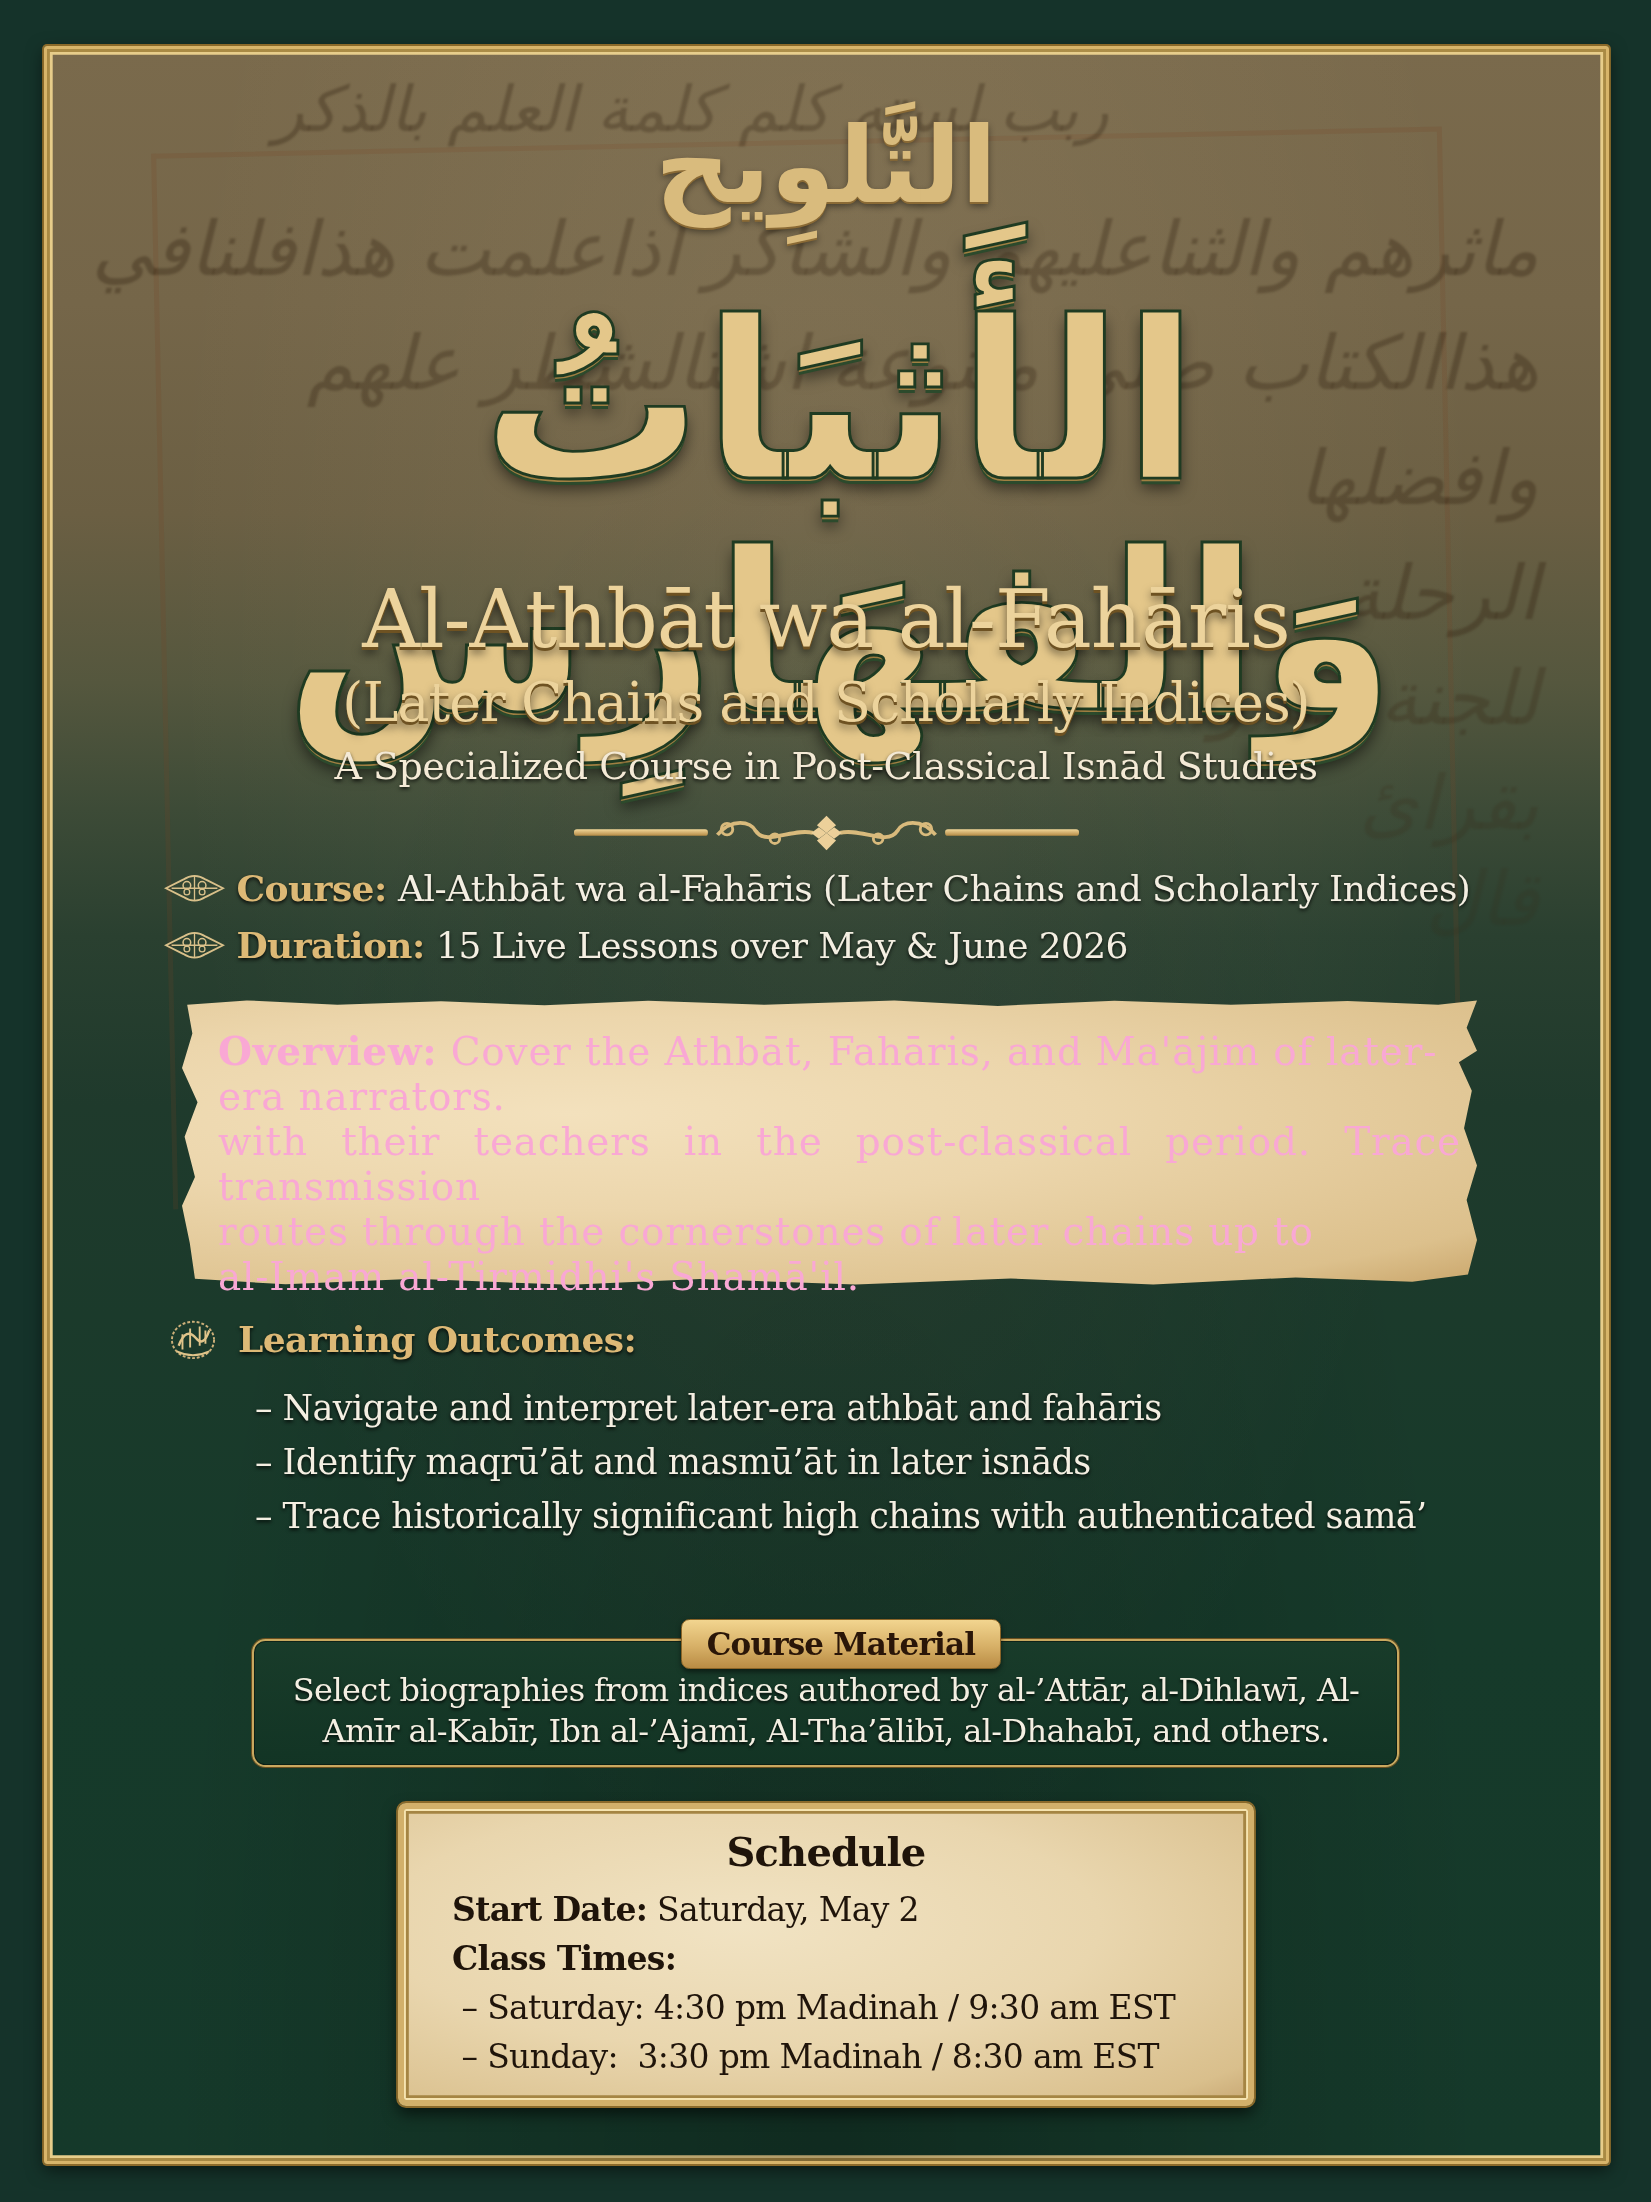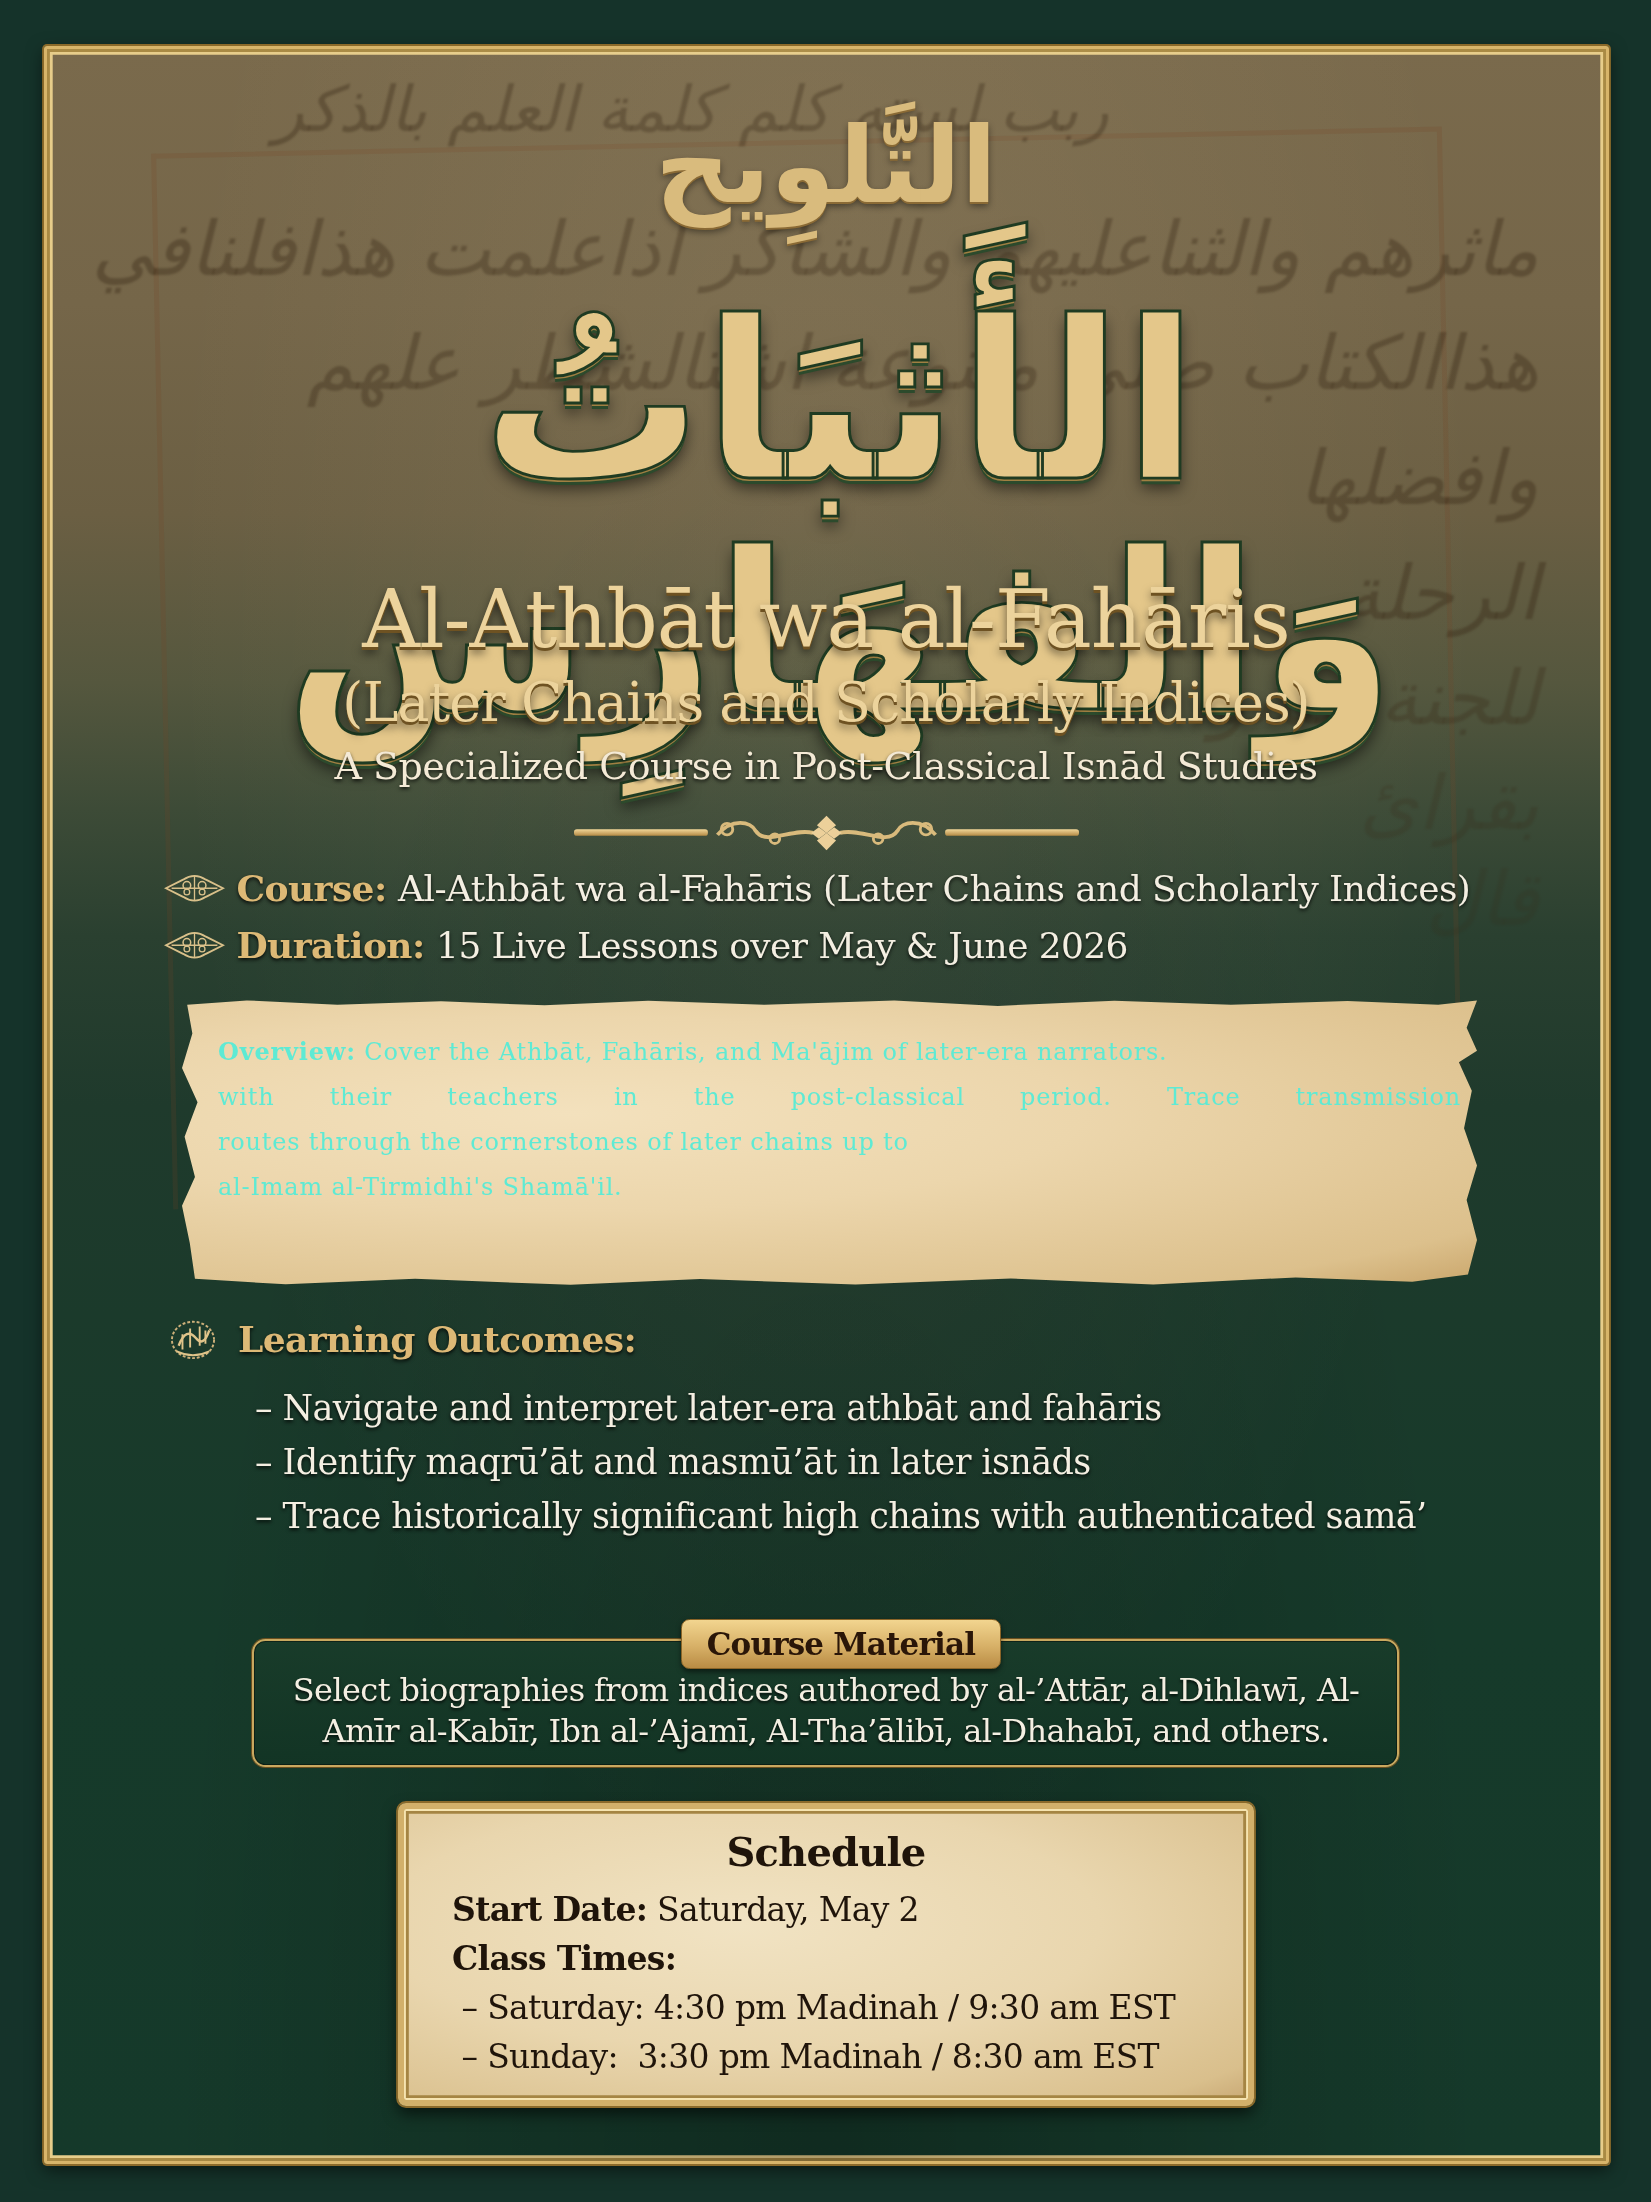--- a/index.html
+++ b/index.html
@@ -113,21 +113,21 @@
     clip-path: polygon(0.4% 2%, 5% 0.5%, 12% 2%, 20% 0.8%, 28% 2.2%, 36% 0.6%, 45% 2%, 55% 0.5%, 63% 2.4%, 72% 0.6%, 81% 2%, 90% 0.7%, 97% 2%, 100% 0.5%,
       99.2% 10%, 100% 18%, 98.6% 22%, 99.6% 32%, 99% 45%, 100% 58%, 99.2% 70%, 100% 84%, 99.3% 96%,
       95% 98.5%, 86% 97%, 75% 99.5%, 64% 97.4%, 52% 99.5%, 40% 97.6%, 30% 99.6%, 18% 97.5%, 8% 99.4%, 1% 97.5%,
       0.6% 85%, 0% 72%, 1% 62%, 0.2% 48%, 1.2% 36%, 0% 24%, 0.8% 12%);
     box-shadow: 0 7.6px 17px rgba(0,0,0,.6);
     filter: drop-shadow(0 5.7px 7.6px rgba(0,0,0,.5));
   }
   .overview-text {
     position: absolute; left: 218px; top: 1029px; width: 1243px;
     font-family: "DejaVu Serif", serif;
-    font-size: 24px; line-height: 45px; color: #5eead4;
+    font-size: 39px; line-height: 45px; color: #f9a8d4;
     letter-spacing: 0.8px;
   }
   .overview-text .lab { font-weight: bold; }
   .overview-text .jl { text-align: justify; text-align-last: justify; display: block; }
   .overview-text .nl { display: block; }
 
   
   .outcomes {
     position: absolute; left: 167px; top: 1314px; right: 76px;
     color: #f4efe2; text-shadow: 0 1.9px 3.8px rgba(0,0,0,.85);

